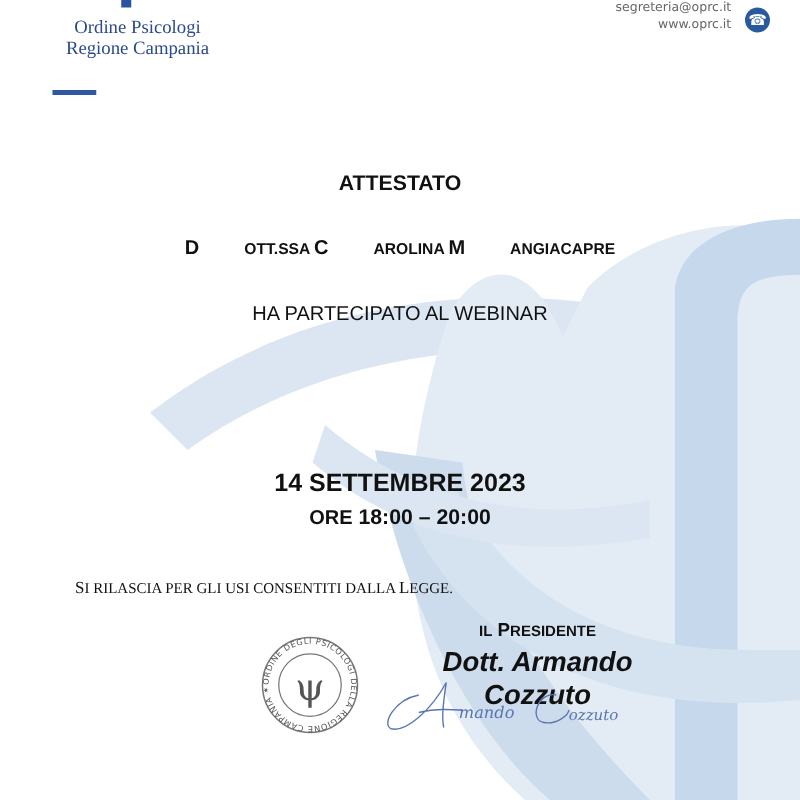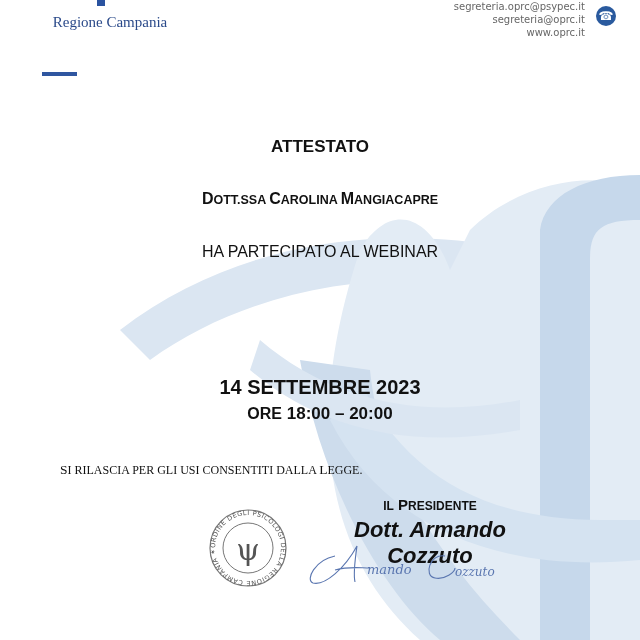--- a/index.html
+++ b/index.html
@@ -24,21 +24,21 @@
     font-family: "DejaVu Sans", sans-serif; font-size: 10px; line-height: 13px; color: #666;
   }
   .phone-icon {
     position: absolute; left: 596px; top: 6px; width: 20px; height: 20px; border-radius: 50%;
     background: #2a5a9e; color: #fff; font-size: 12px; line-height: 20px; text-align: center;
   }
 
   .center { position: absolute; left: 0; width: 640px; text-align: center; }
   .title { top: 137px; font-weight: bold; font-size: 17px; }
   .recipient { top: 190px; font-weight: bold; font-size: 16px; }
-  .recipient .sc { font-size: 12.5px; }
+  .recipient .sc { font-size: 12.5px; padding-left: 36px; }
   .participated { top: 243px; font-size: 16px; }
   .webinar { top: 296px; font-weight: bold; font-size: 13px; line-height: 29px; }
   .webinar .big { font-size: 17px; }
   .date { top: 376px; font-weight: bold; font-size: 20px; }
   .hours { top: 404px; font-weight: bold; font-size: 17px; }
   .hours .sc { font-size: 16px; }
 
   .release { position: absolute; left: 60px; top: 462px; font-size: 12px; font-family: Liberation Serif, serif; }
   .release .cap { font-size: 13.5px; }
 
@@ -57,26 +57,26 @@
   <path d="M360 250 C 390 200, 430 215, 450 270 L 470 230 C 520 180, 600 170, 640 190 L 640 640 L 420 640 C 330 560, 300 430, 360 250 Z" fill="#e3ecf5"></path>
   <path d="M300 360 C 320 480, 380 590, 440 640 L 520 640 C 440 560, 380 470, 370 370 Z" fill="#cddcec"></path>
   <path d="M540 230 C 545 195, 585 175, 640 175 L 640 220 C 600 220, 590 230, 590 260 L 590 640 L 540 640 Z" fill="#c6d8eb"></path>
   <path d="M360 380 C 400 470, 480 520, 600 520 L 640 520 L 640 560 C 490 575, 380 520, 330 420 Z" fill="#d5e3f1"></path>
   <path d="M260 340 C 330 400, 420 420, 520 400 L 520 430 C 410 450, 320 430, 250 370 Z" fill="#dbe6f2"></path>
 </svg>
 
 <div class="layer">
   <div class="logo-mark"></div>
   <div class="logo-text">
+    <div>Ordine Psicologi</div>
     <div>Regione Campania</div>
   </div>
   <div class="logo-bar"></div>
 
   <div class="contact">
-    <div>segreteria.oprc@psypec.it</div>
     <div>segreteria@oprc.it</div>
     <div>www.oprc.it</div>
   </div>
   <div class="phone-icon">☎</div>
 
   <div class="center title">ATTESTATO</div>
 
   <div class="center recipient">
     <span>D</span><span class="sc" style="text-transform:uppercase">ott.ssa </span><span>C</span><span class="sc" style="text-transform:uppercase">arolina </span><span>M</span><span class="sc" style="text-transform:uppercase">angiacapre</span>
   </div>

